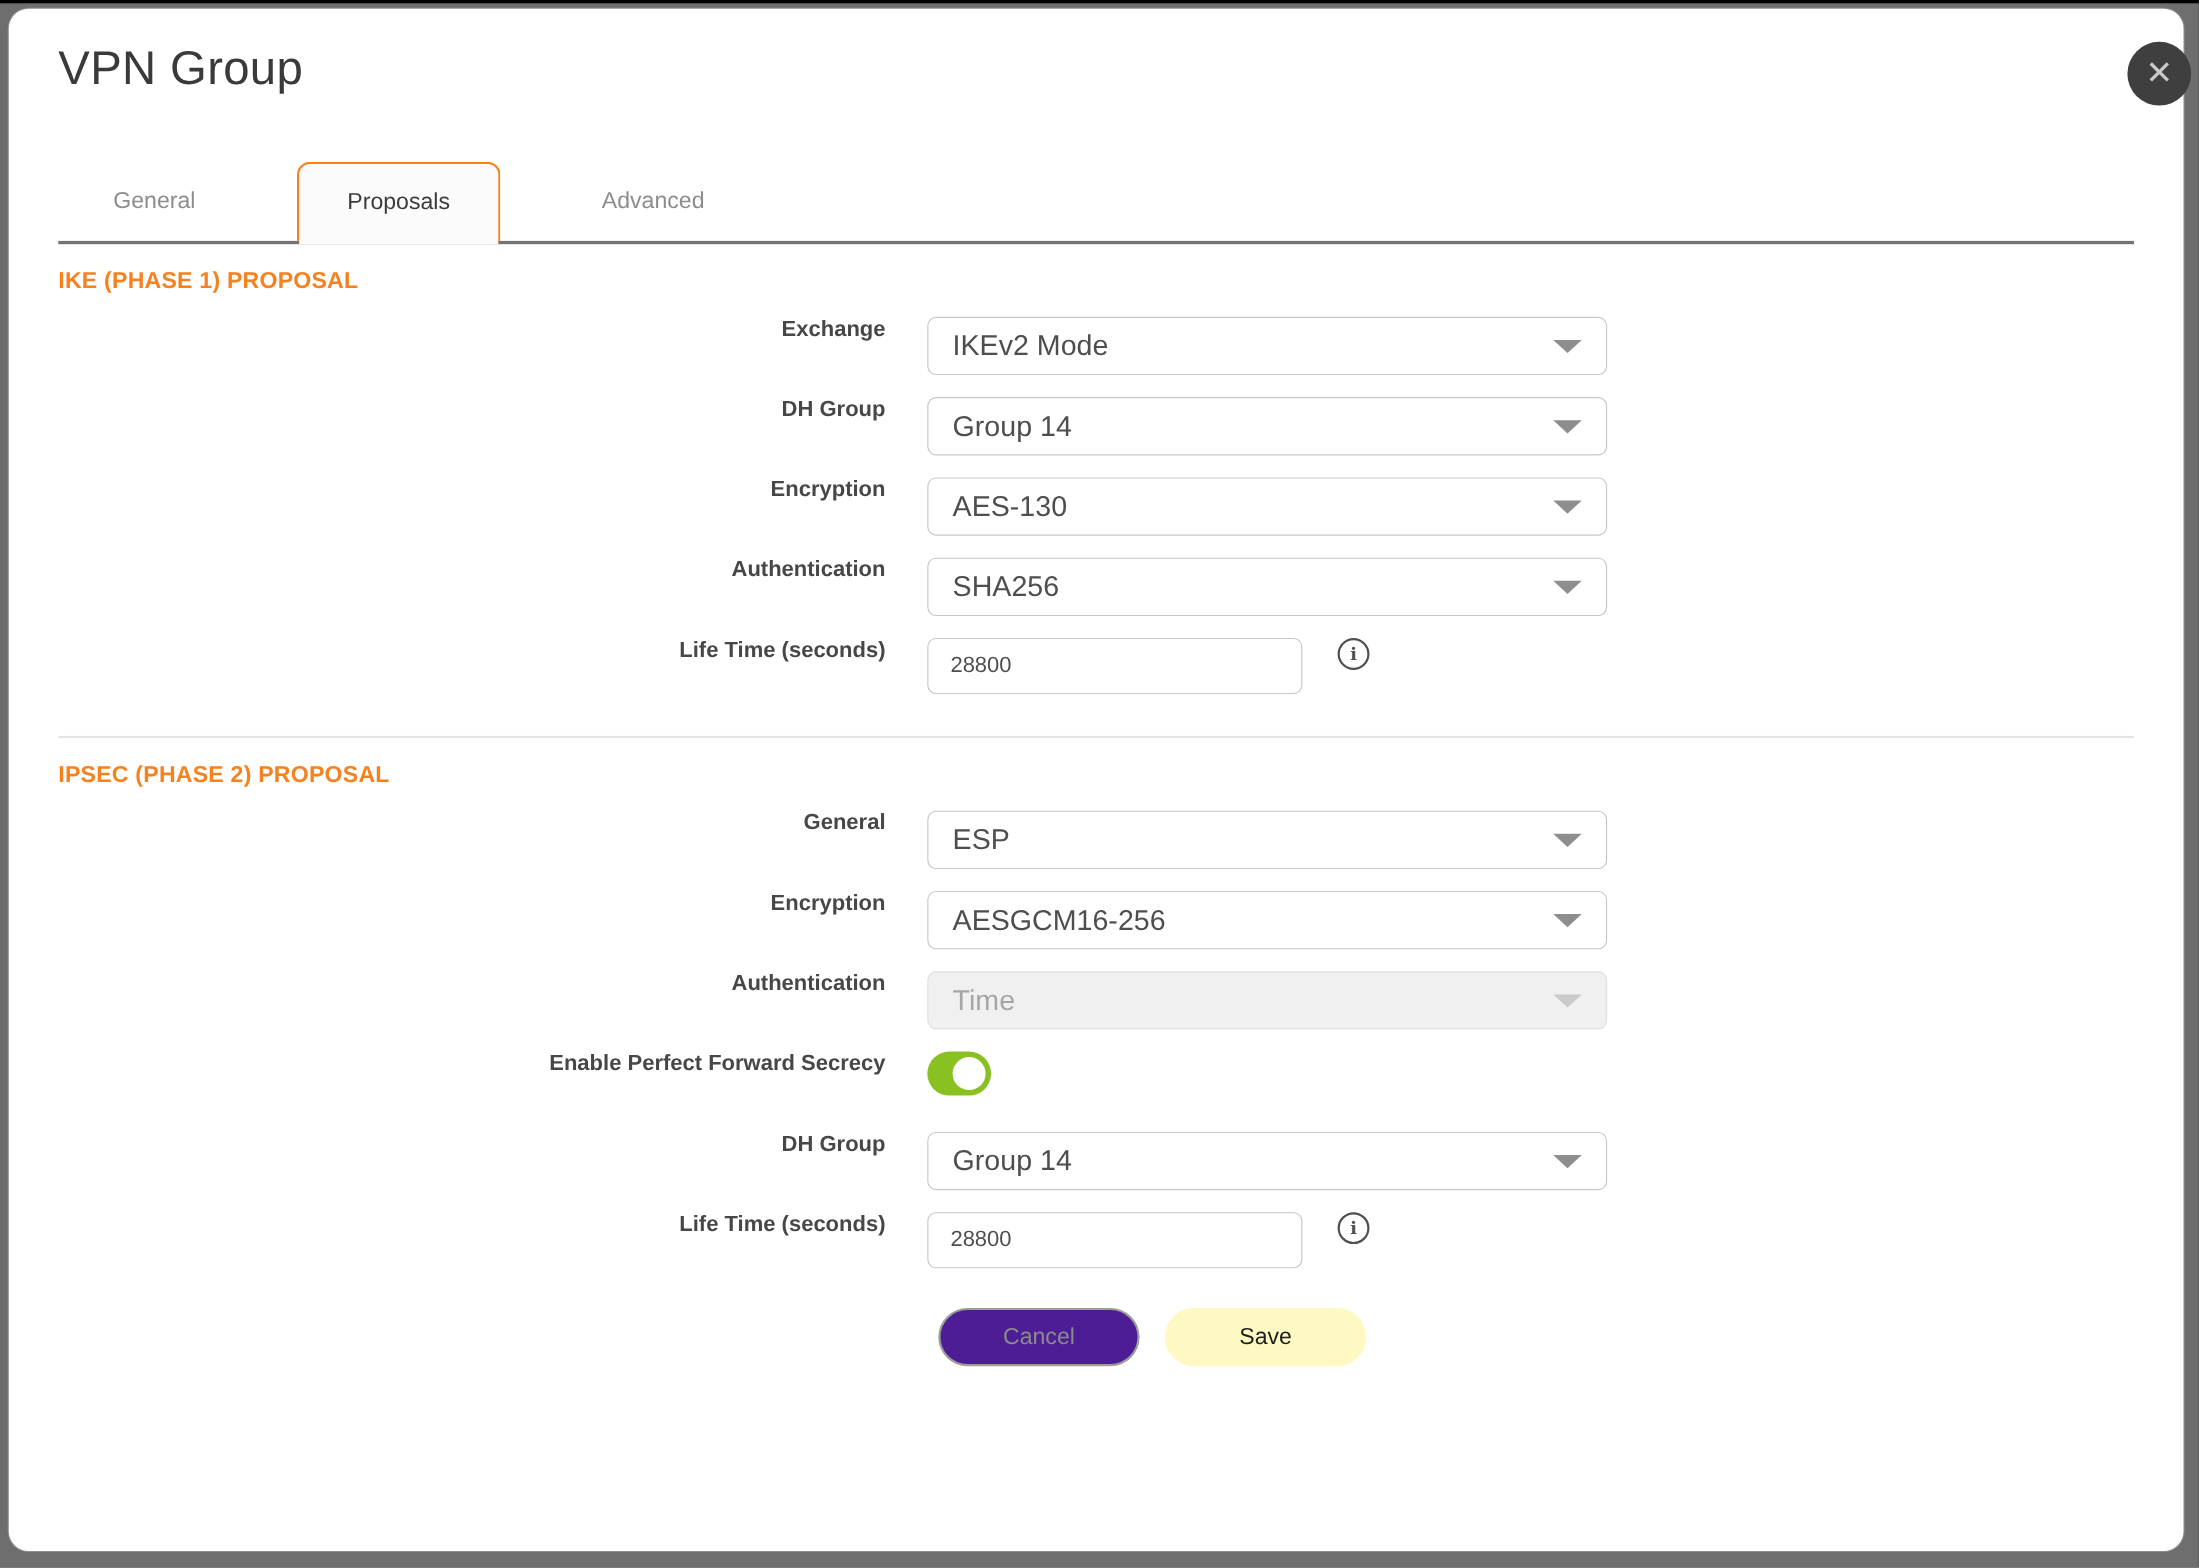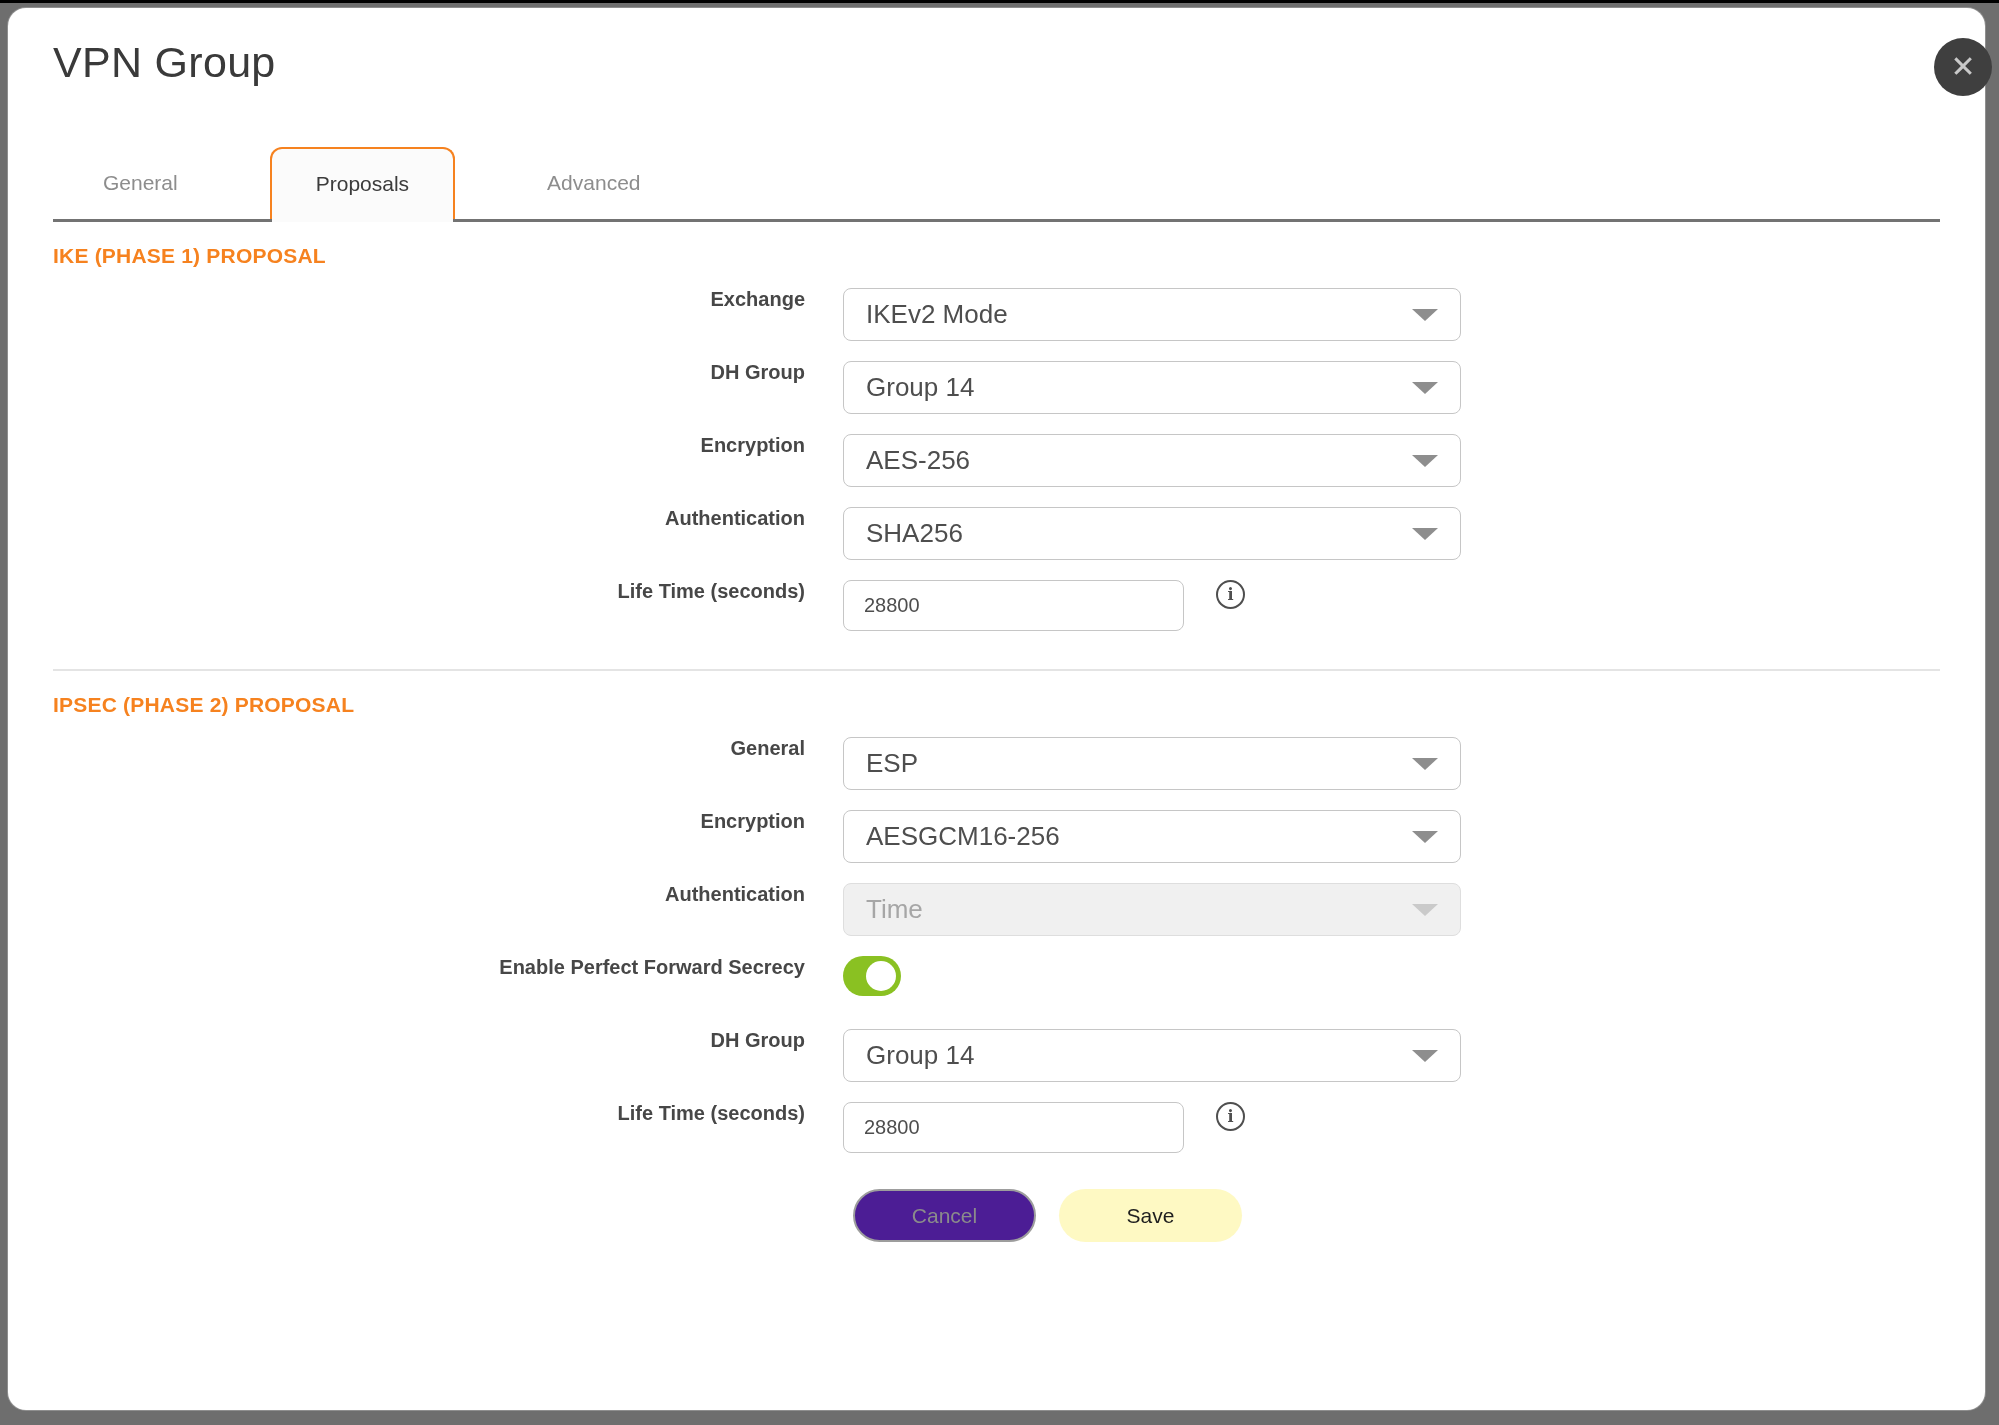--- a/index.html
+++ b/index.html
@@ -130,21 +130,21 @@
         <div class="row-label">DH Group</div>
         <div class="select">
           <span>Group 14</span>
           <span class="caret"></span>
         </div>
       </div>
 
       <div class="row">
         <div class="row-label">Encryption</div>
         <div class="select">
-          <span>AES-256</span>
+          <span>AES-130</span>
           <span class="caret"></span>
         </div>
       </div>
 
       <div class="row">
         <div class="row-label">Authentication</div>
         <div class="select">
           <span>SHA256</span>
           <span class="caret"></span>
         </div>

